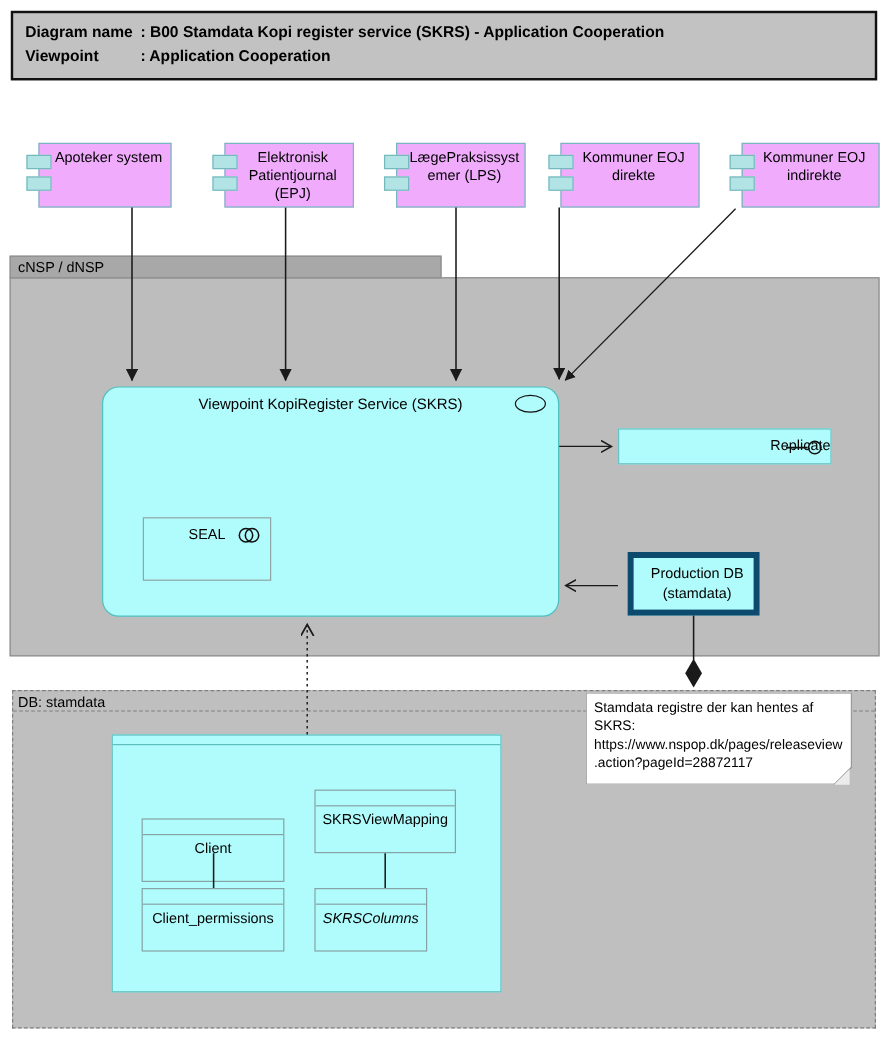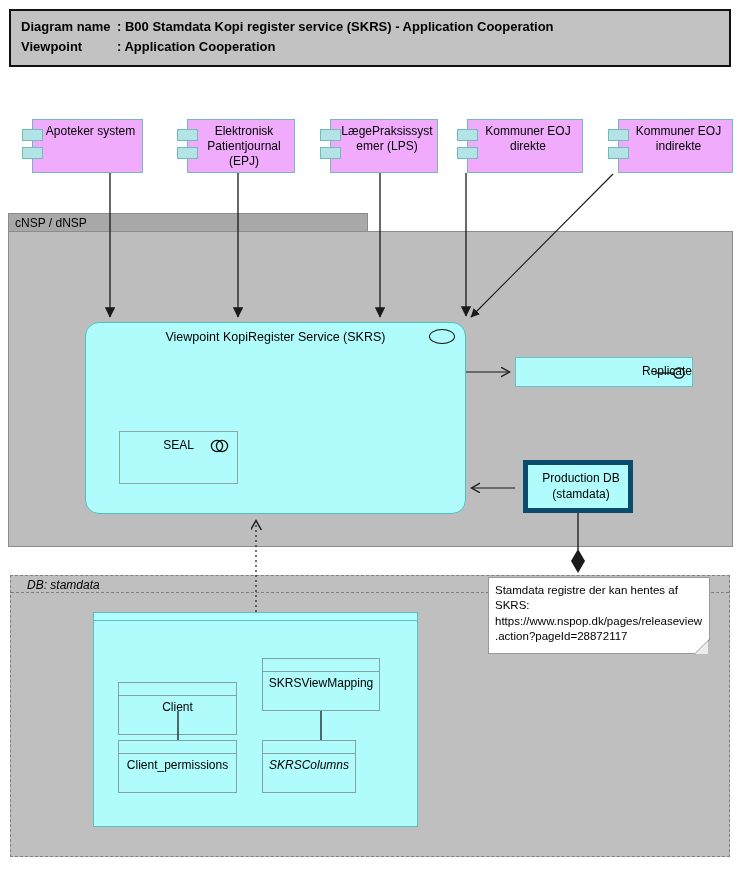--- a/index.html
+++ b/index.html
@@ -24,21 +24,21 @@
   .grp-body{
     position:absolute;left:8px;top:231px;width:725px;height:316px;
     background:#bdbdbd;border:1px solid #8c8c8c;box-sizing:border-box;z-index:0;
   }
   .db-grp{
     position:absolute;left:10px;top:575px;width:720px;height:282px;
     background:#bfbfbf;border:1.5px dashed #7f7f7f;box-sizing:border-box;z-index:0;
   }
   .db-grp-header{
     height:17px;border-bottom:1px dashed #7f7f7f;
-    font-size:12px;padding:2px 0 0 16px;box-sizing:border-box;font-style:italic;
+    font-size:12px;padding:2px 0 0 4px;box-sizing:border-box;
   }
   
   .comp{
     position:absolute;top:119px;height:54px;background:#f0abfc;
     border:1px solid #76b9bd;box-sizing:border-box;z-index:10;
     font-size:12px;text-align:center;padding:4px 4px 0 10px;line-height:1.25;
     overflow-wrap:break-word;
   }
   .comp .ctab{
     position:absolute;left:-11px;width:21px;height:12px;
@@ -49,21 +49,21 @@
   .service{
     position:absolute;left:85px;top:322px;width:381px;height:192px;
     background:#b0fbfb;border:1.5px solid #4fbfbf;border-radius:14px;
     box-sizing:border-box;z-index:10;font-size:12.5px;text-align:center;padding-top:7px;
   }
   .svc-ellipse{
     position:absolute;right:10px;top:6px;width:24px;height:13px;
     border:1.6px solid #111;border-radius:50%;
   }
   .seal{
-    position:absolute;left:33px;top:108px;width:119px;height:53px;
+    position:absolute;left:33px;top:108px;width:107px;height:53px;
     background:#b0fbfb;border:1px solid #8fa6a6;box-sizing:border-box;
     font-size:12px;text-align:center;padding-top:6px;
   }
   .seal-icon{position:absolute;right:6px;top:6px;}
   .replicate{
     position:absolute;left:515px;top:357px;width:178px;height:30px;
     background:#b0fbfb;border:1px solid #68c2c4;box-sizing:border-box;z-index:10;
     font-size:12px;text-align:right;padding-top:6px;
   }
   .rep-icon{position:absolute;right:6px;top:8px;}

